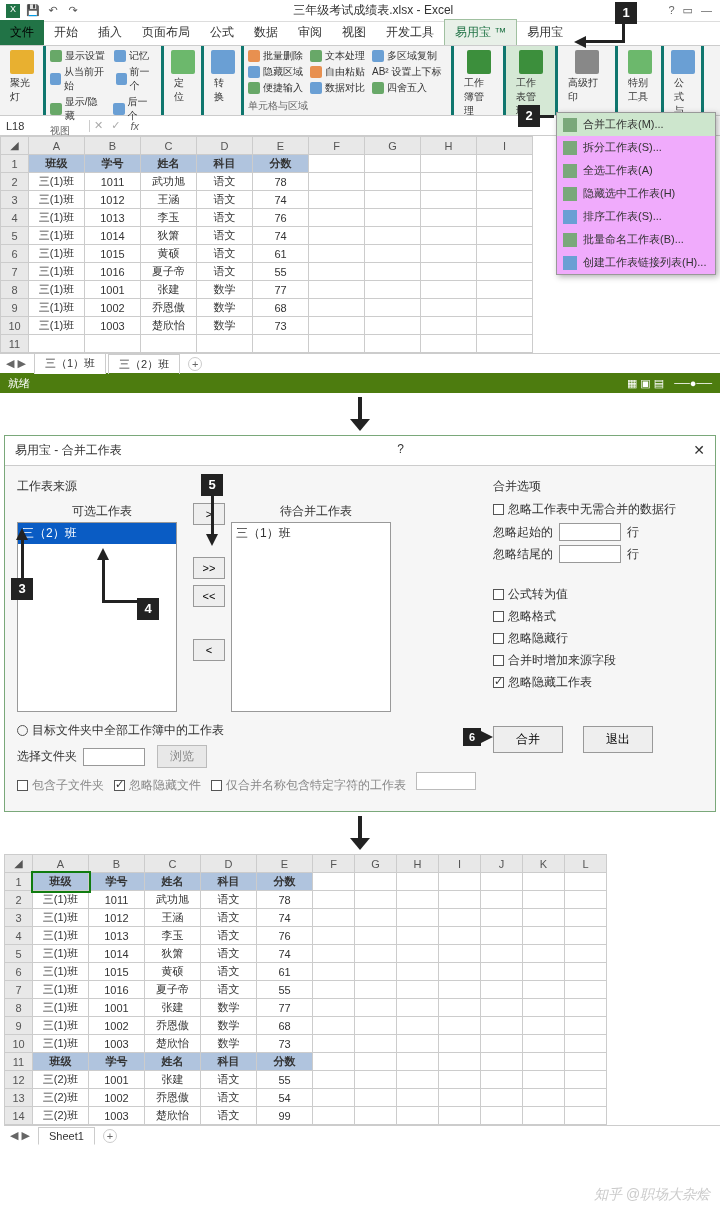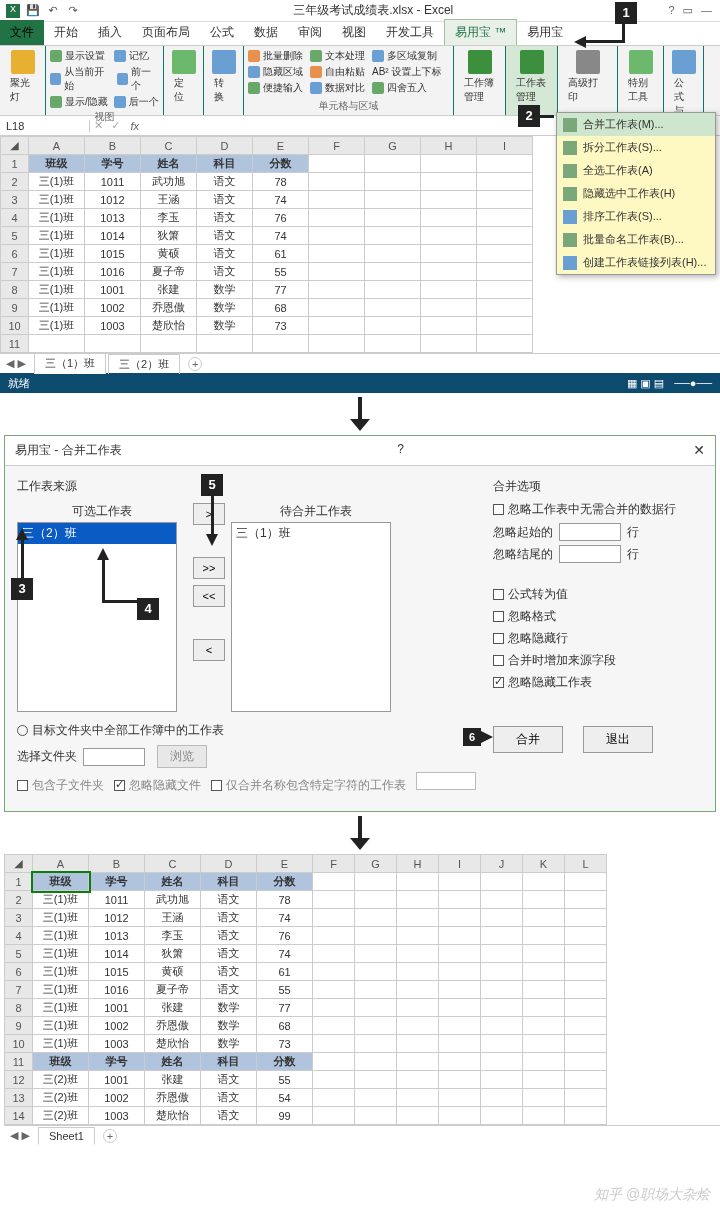--- a/index.html
+++ b/index.html
@@ -7,49 +7,49 @@
 .titlebar{background:#fff;height:22px;display:flex;align-items:center;border-bottom:1px solid #ddd;font-size:11px}
 .qat{display:flex;gap:6px;padding:0 6px;color:#555}
 .qat span{width:14px;height:14px;display:inline-block;text-align:center}
 .titletext{flex:1;text-align:center;color:#333;font-size:12px}
 .winbtns{display:flex;gap:8px;padding:0 8px;color:#666}
 .menubar{background:#fff;height:24px;display:flex;align-items:flex-end;border-bottom:1px solid #ccc;font-size:12px}
 .menubar .tab{padding:4px 10px;color:#333;cursor:pointer}
 .menubar .file{background:#217346;color:#000000}
 .menubar .active{background:#e8f0e8;border:1px solid #a0c0a0;border-bottom:none;color:#217346}
 .ribbon{background:#f3f3f3;height:70px;display:flex;border-bottom:1px solid #ccc;font-size:10px;position:relative}
-.rgroup{border-right:1px solid #0f766e;padding:2px 4px;display:flex;flex-direction:column}
-.rgroup .label{text-align:center;color:#666;font-size:10px;margin-top:auto}
+.rgroup{border-right:3px solid #0f766e;padding:2px 4px;display:flex;flex-direction:column}
+.rgroup .label{color:#666;font-size:10px;margin-top:auto}
 .bigbtn{display:flex;flex-direction:column;align-items:center;padding:2px 6px;gap:2px}
 .bigbtn .ico{width:24px;height:24px;background:#5b9bd5;border-radius:2px}
 .smallrow{display:flex;align-items:center;gap:3px;font-size:10px;padding:1px 0}
 .dotico{width:12px;height:12px;background:#68a868;display:inline-block;border-radius:2px}
 .dotico.b{background:#6a9fd4}
 .dotico.o{background:#e89050}
-.dropdown{position:absolute;right:4px;top:66px;background:#fef9c3;border:1px solid #999;box-shadow:2px 2px 6px rgba(0,0,0,.3);width:160px;z-index:20;font-size:11px}
+.dropdown{position:absolute;right:4px;top:66px;background:#f0abfc;border:1px solid #999;box-shadow:2px 2px 6px rgba(0,0,0,.3);width:160px;z-index:20;font-size:11px}
 .dropdown .it{padding:4px 6px;display:flex;gap:6px;align-items:center}
 .dropdown .it.hov{background:#cde6cd}
 .dropdown .ico2{width:14px;height:14px;background:#7aa87a;display:inline-block}
 .namebox{display:flex;align-items:center;border-bottom:1px solid #ccc;height:20px;background:#fff;font-size:11px}
 .namebox .nb{width:90px;border-right:1px solid #ccc;padding:0 6px}
 .namebox .fx{padding:0 6px;color:#666;font-style:italic}
 table.grid{border-collapse:collapse;font-size:11px}
 table.grid th,table.grid td{border:1px solid #ccc;text-align:center;height:18px;padding:0}
 table.grid th{background:#e8e8e8;font-weight:normal;color:#555}
 .rowhdr{width:28px;background:#e8e8e8;color:#555}
 .colhdr{background:#e8e8e8}
 .wA,.wB,.wC,.wD,.wE{width:56px}
 .wF,.wG,.wH,.wI{width:56px}
 .hdrcell{background:#b0c4de;font-weight:bold}
 .sheettabs{background:#fff;height:20px;display:flex;align-items:center;border-top:1px solid #ccc;font-size:11px}
 .sheettabs .nav{padding:0 6px;color:#666}
 .sheettabs .sh{padding:2px 10px;border:1px solid #ccc;border-bottom:none;margin-left:2px}
 .sheettabs .sh.on{background:#fff;border-bottom:1px solid #fff}
 .sheettabs .plus{margin-left:8px;color:#666;border:1px solid #ccc;border-radius:50%;width:14px;height:14px;text-align:center;line-height:12px}
-.statusbar{background:#0c4a6e;color:#fff;height:20px;display:flex;align-items:center;padding:0 8px;font-size:11px}
+.statusbar{background:#4d7c0f;color:#fff;height:20px;display:flex;align-items:center;padding:0 8px;font-size:11px}
 .statusbar .right{margin-left:auto;display:flex;gap:10px;align-items:center}
 .arrow{display:flex;justify-content:center;margin:4px 0}
 .arrow svg{display:block}
 .callout{position:absolute;background:#222;color:#fff;width:22px;height:22px;text-align:center;line-height:22px;font-weight:bold;font-size:13px;z-index:30}
 .callout.sm{width:18px;height:18px;line-height:18px;font-size:11px}
 .connector{position:absolute;background:#222;z-index:25}
 .dialog{border:1px solid #7aa87a;margin:0 4px;background:#f6f6f6;position:relative;font-size:12px}
 .dlgtitle{background:#fff;padding:6px 10px;border-bottom:1px solid #ccc;display:flex}
 .dlgtitle .x{margin-left:auto;font-size:14px}
 .dlgbody{padding:12px;display:flex;}

